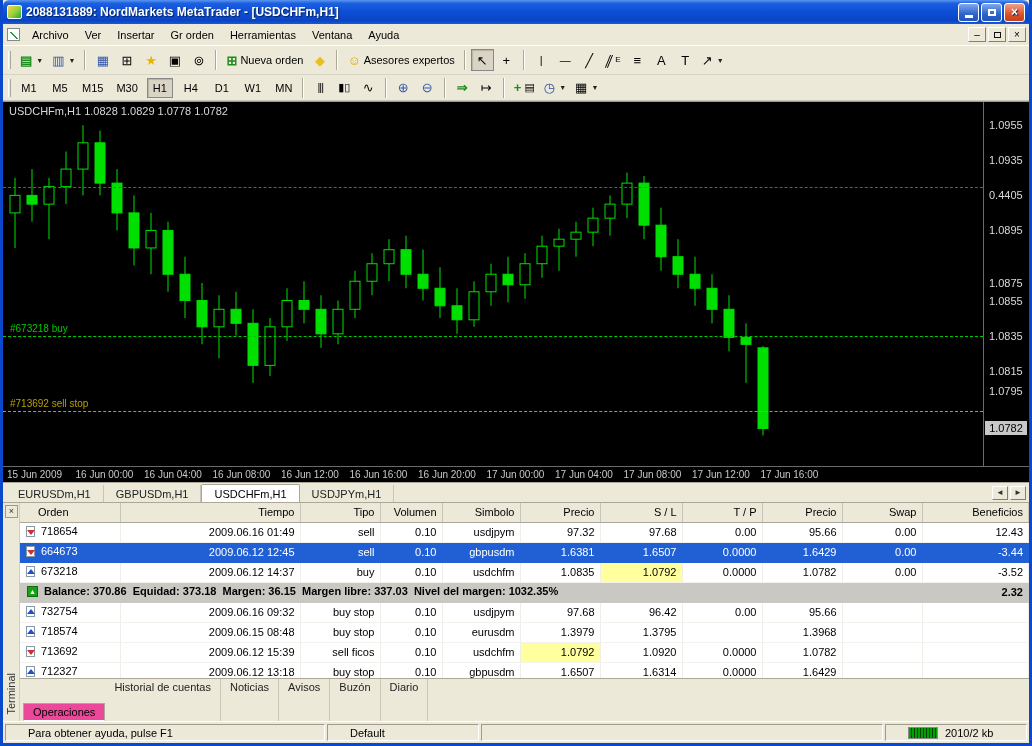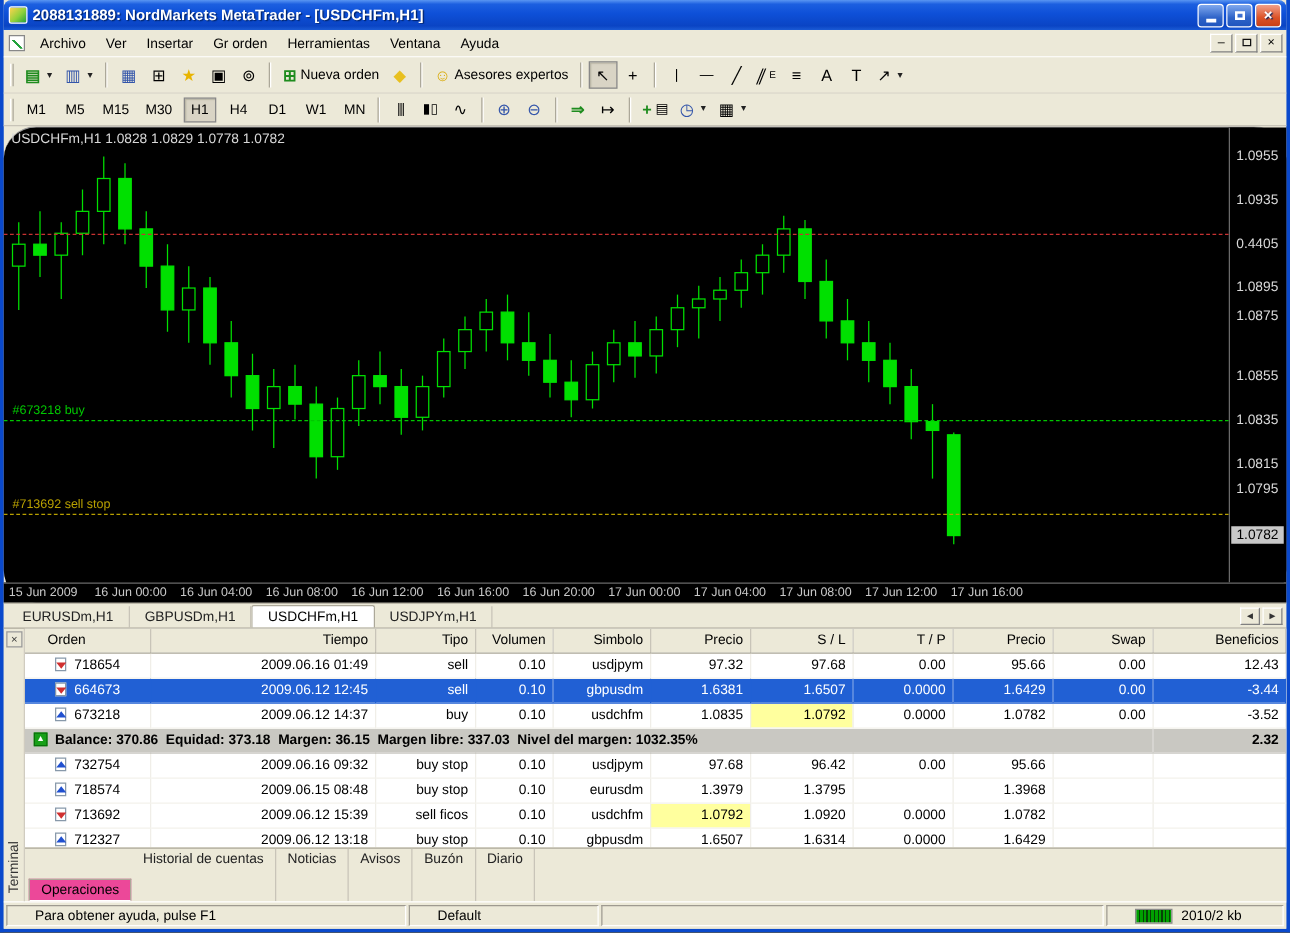--- a/index.html
+++ b/index.html
@@ -44,21 +44,21 @@
   .caret{font-size:7px;color:#222;margin-left:1px;}
   .g{font-size:13px;line-height:1;}
   .g.green{color:#1E8C1E;font-weight:bold;}
   .g.star{color:#E8B400;}
   .g.gold{color:#D8A800;}
   .g.diamond{color:#E8C020;}
   .g.blue{color:#3355AA;}
   .g.small{font-size:11px;}
   .g.skew{transform:skewX(-22deg);display:inline-block;}
   
-  .chart-area{flex:1;min-height:0;display:flex;flex-direction:column;background:#000;border-top:1px solid #9a9a9a;border-radius:26px;}
+  .chart-area{flex:1;min-height:0;display:flex;flex-direction:column;background:#000;border-top:1px solid #9a9a9a;}
   .chart-top{flex:1;display:flex;min-height:0;}
   .plot{flex:1;position:relative;overflow:hidden;}
   .plot svg{position:absolute;left:0;top:0;}
   .corner{position:absolute;top:3px;left:6px;color:#D8D8D8;font-size:11px;z-index:6;white-space:pre;}
   .lvl{position:absolute;left:0;right:0;height:0;border-top:1px dashed #999;z-index:4;}
   .lvl-lab{position:absolute;left:7px;font-size:10px;z-index:5;white-space:nowrap;}
   .paxis{flex:0 0 46px;position:relative;border-left:1px solid #6a6a6a;font-size:11px;color:#DADADA;background:#000;}
   .ptick{position:absolute;left:5px;line-height:12px;}
   .ptag{position:absolute;left:1px;right:2px;background:#C8C8C8;color:#000;text-align:center;
     font-size:11px;height:14px;line-height:14px;z-index:5;}
@@ -82,21 +82,21 @@
     font-size:11px;color:#333;}
   .t-main{flex:1;display:flex;flex-direction:column;min-width:0;}
   .twrap{flex:1;overflow:hidden;background:#fff;}
   table.orders{border-collapse:collapse;table-layout:fixed;width:100%;font-size:11px;}
   table.orders th{background:#ECE9D8;border-right:1px solid #C8C4B8;border-bottom:1px solid #ACA899;
     font-weight:normal;height:19px;padding:0 5px;text-align:right;overflow:hidden;white-space:nowrap;}
   table.orders th.c0{text-align:left;padding-left:18px;}
   table.orders td{height:20px;border-right:1px solid #F0EEE8;border-bottom:1px solid #F4F2EC;
     padding:0 5px;white-space:nowrap;overflow:hidden;}
   td.num{text-align:right;}
-  td.c0{text-align:center;padding-left:2px;}
+  td.c0{text-align:left;padding-left:2px;}
   td.hl{background:#FFFF9E;}
   tr.sel td{background:#2160D4;color:#fff;border-color:#2160D4;}
   tr.bal td{background:#C9C8C2;font-weight:bold;border-color:#C9C8C2;}
   .balc span.txt{white-space:pre;}
   .oic{width:9px;height:11px;border:1px solid #8899AA;background:#fff;display:inline-block;
     vertical-align:middle;margin:0 6px 2px 1px;position:relative;}
   .oic.s::after{content:"";position:absolute;left:0px;top:3px;border:4px solid transparent;border-top:5px solid #D03030;}
   .oic.b::after{content:"";position:absolute;left:0px;top:-2px;border:4px solid transparent;border-bottom:5px solid #2050D0;}
   .bal-ico{width:11px;height:11px;background:#18A018;border:1px solid #0A700A;display:inline-block;
     vertical-align:middle;margin:0 6px 2px 2px;color:#fff;font-size:7px;line-height:10px;text-align:center;}
@@ -377,21 +377,21 @@
           <div class="lvl" style="top: 233.574px; border-top-color: rgb(0, 200, 0);"></div>
           <div class="lvl-lab" style="top: 220.574px; color: rgb(0, 200, 0);">#673218 buy</div>
           <div class="lvl" style="top: 308.931px; border-top-color: rgb(184, 160, 0);"></div>
           <div class="lvl-lab" style="top: 295.931px; color: rgb(184, 160, 0);">#713692 sell stop</div>
         </div>
       <div class="paxis" id="paxis">
           <span class="ptick" style="top: 17.2772px;">1.0955</span>
           <span class="ptick" style="top: 52.3267px;">1.0935</span>
           <span class="ptick" style="top: 87.3762px;">0.4405</span>
           <span class="ptick" style="top: 122.426px;">1.0895</span>
-          <span class="ptick" style="top: 145px;">1.0875</span>
+          <span class="ptick" style="top: 175px;">1.0875</span>
           <span class="ptick" style="top: 192.525px;">1.0855</span>
           <span class="ptick" style="top: 227.574px;">1.0835</span>
           <span class="ptick" style="top: 262.624px;">1.0815</span>
           <span class="ptick" style="top: 283px;">1.0795</span>
           <div class="ptag" style="top: 319.455px;">1.0782</div>
         </div>
     </div>
     <div class="xaxis" id="xaxis">
         <span class="xlab" style="left: 4px;">15 Jun 2009</span>
         <span class="xlab" style="left: 72.5px;">16 Jun 00:00</span>

